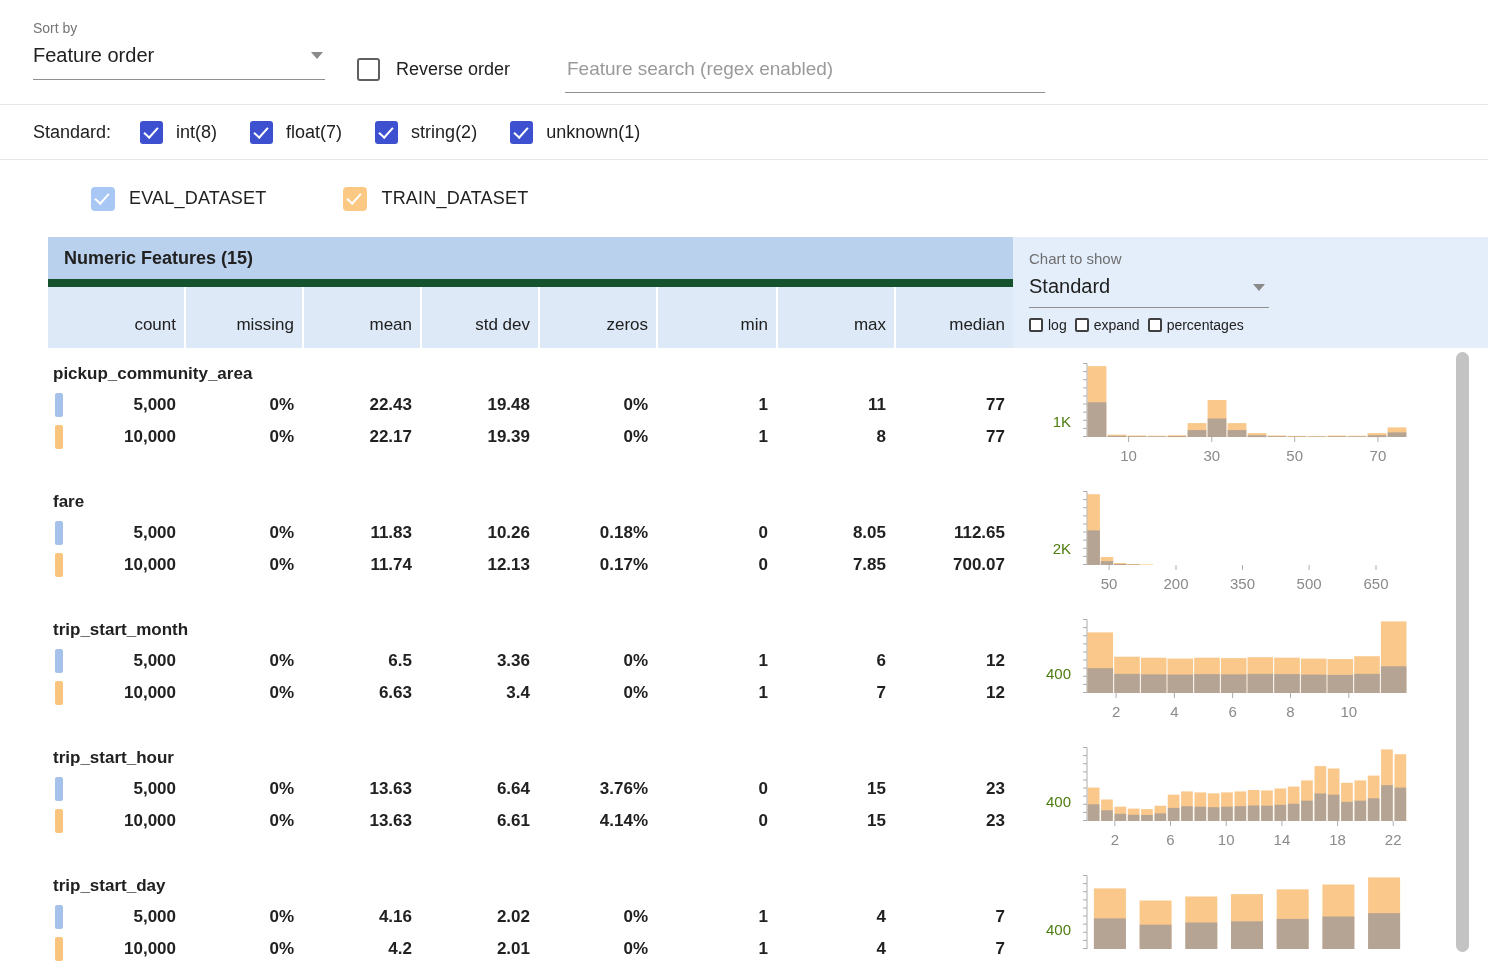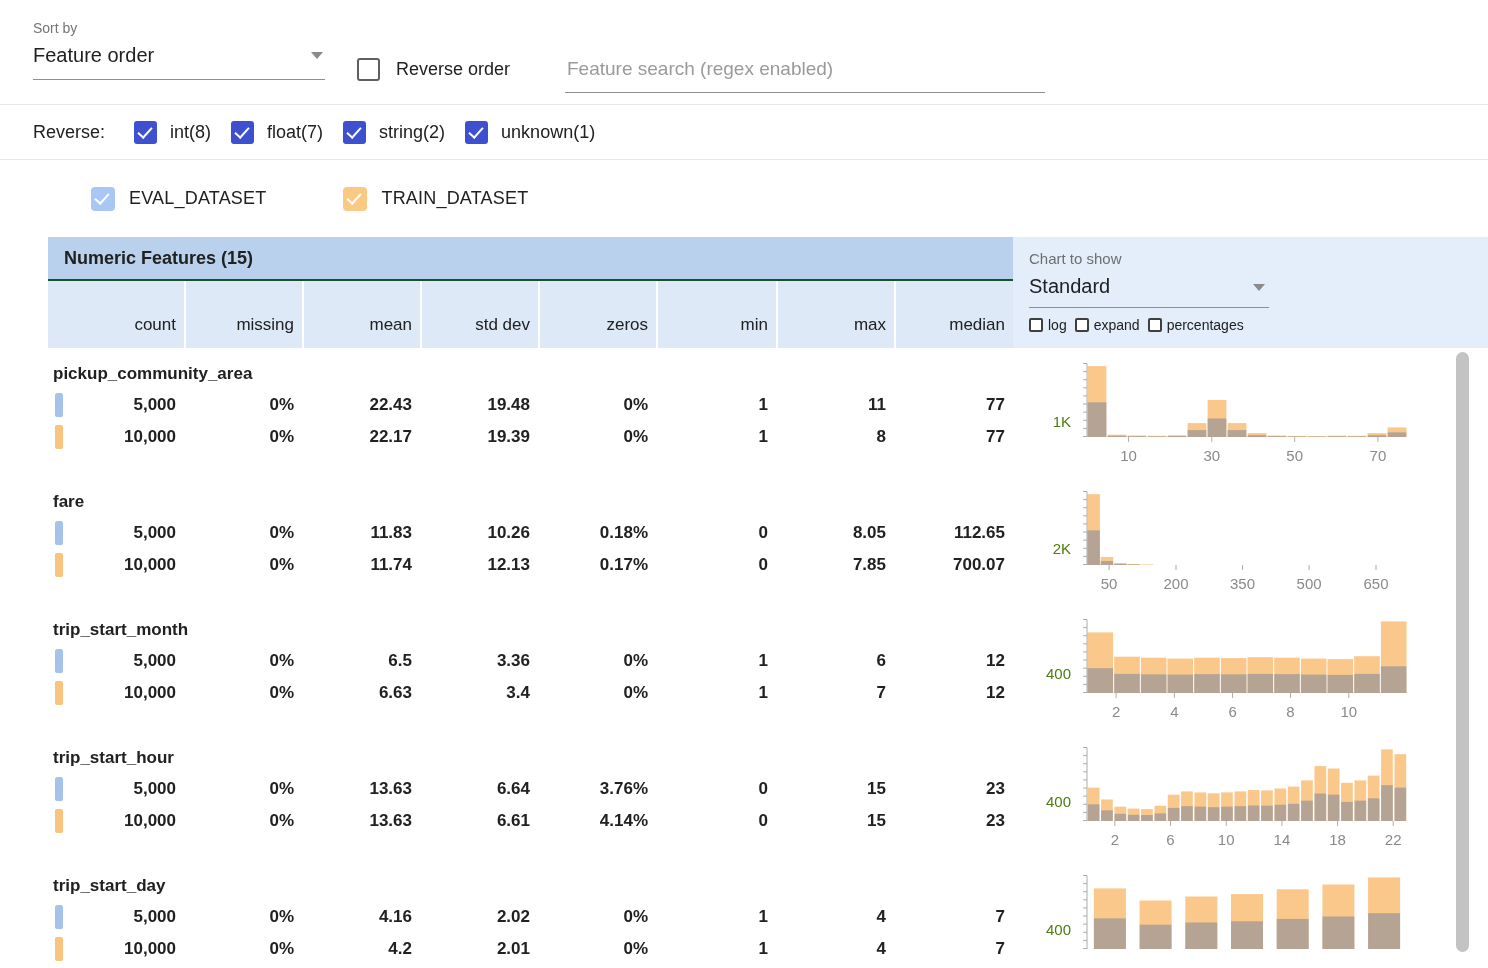--- a/index.html
+++ b/index.html
@@ -26,36 +26,36 @@
   
   .cb { width:23px; height:23px; border-radius:3px; position:relative; display:inline-block; flex:0 0 auto; }
   .cb-empty { border:2px solid #5f5f5f; background:#fff; }
   .cb-accent { background:var(--accent,#3c50d0); }
   .cb.checked::after { content:""; position:absolute; left:7px; top:3px; width:6px; height:12px;
     border:solid #ffffff; border-width:0 2.5px 2.5px 0; transform:rotate(42deg); }
 
   
   .features-row { height:55px; display:flex; align-items:center; padding-left:33px; border-bottom:1px solid #e7e7e7; font-size:18px; }
   .features-label { margin-right:29px; }
-  .ft-items { display:flex; gap:20px; }
+  .ft-items { display:flex; gap:33px; }
   .ft-item { display:flex; align-items:center; gap:13px; cursor:pointer; }
 
   
   .datasets-row { height:77px; display:flex; align-items:center; padding-left:91px; gap:77px; font-size:18px; }
   .ds-item { display:flex; align-items:center; gap:14px; cursor:pointer; letter-spacing:0.2px; }
   .ds-item .cb { width:24px; height:24px; border-radius:4px; }
 
   
   .table-wrap { margin-left:48px; width:1440px; }
   .thead { display:flex; height:111px;border-radius:15px; }
   .thead-left { width:965px; display:flex; flex-direction:column; }
   .title-bar { height:42px; background:#b9d1ec; font-size:18px; font-weight:bold;
     display:flex; align-items:center; padding-left:16px; }
   .cols-grid { display:grid; grid-template-columns:136px 118px 118px 118px 118px 120px 118px 119px; }
-  .col-headers { flex:1; background:#dde9f7; border-top:2px solid #14532d; }
+  .col-headers { flex:1; background:#dde9f7; border-top:8px solid #14532d; }
   .col-cell { display:flex; align-items:flex-end; justify-content:flex-end;
     padding:0 8px 13px 0; font-size:17px; border-left:2px solid #ffffff; }
   .col-cell:first-child { border-left:none; }
 
   .chart-panel { flex:1; background:#e4eefb; padding:13px 0 0 16px; }
   .ctl-label { font-size:15px; color:#6e6e6e; }
   .ctl-select { width:240px; font-size:20px; margin-top:8px; padding-bottom:9px;
     border-bottom:1px solid #8f8f8f; position:relative; cursor:pointer; }
   .ctl-select .dd-arrow { top:9px; right:4px; }
   .ctl-toggles { display:flex; margin-top:9px; gap:8px; }
@@ -90,21 +90,21 @@
     </div>
   </div>
   <div class="reverse">
     <span class="cb cb-empty"></span>
     <span>Reverse order</span>
   </div>
   <input class="search" type="text" placeholder="Feature search (regex enabled)" style="">
 </div>
 
 <div class="features-row">
-  <span class="features-label">Reverse:</span>
+  <span class="features-label">Standard:</span>
   <div class="ft-items">
       <div class="ft-item">
         <span class="cb cb-accent checked"></span>
         <span>int(8)</span>
       </div>
       <div class="ft-item">
         <span class="cb cb-accent checked"></span>
         <span>float(7)</span>
       </div>
       <div class="ft-item">

